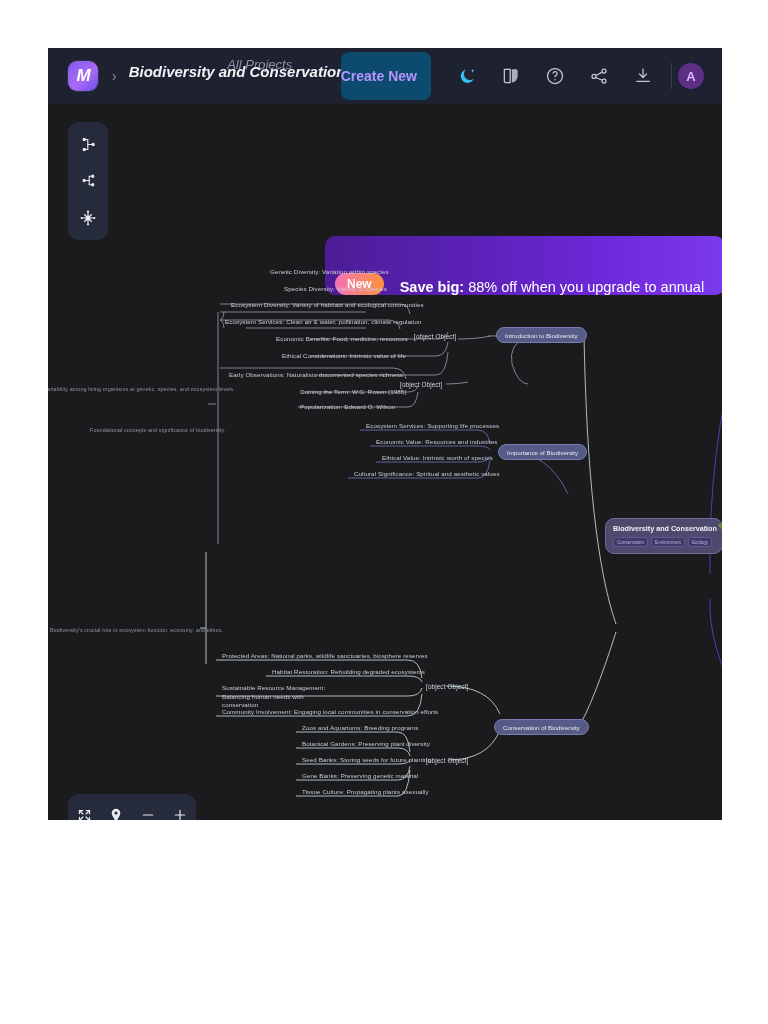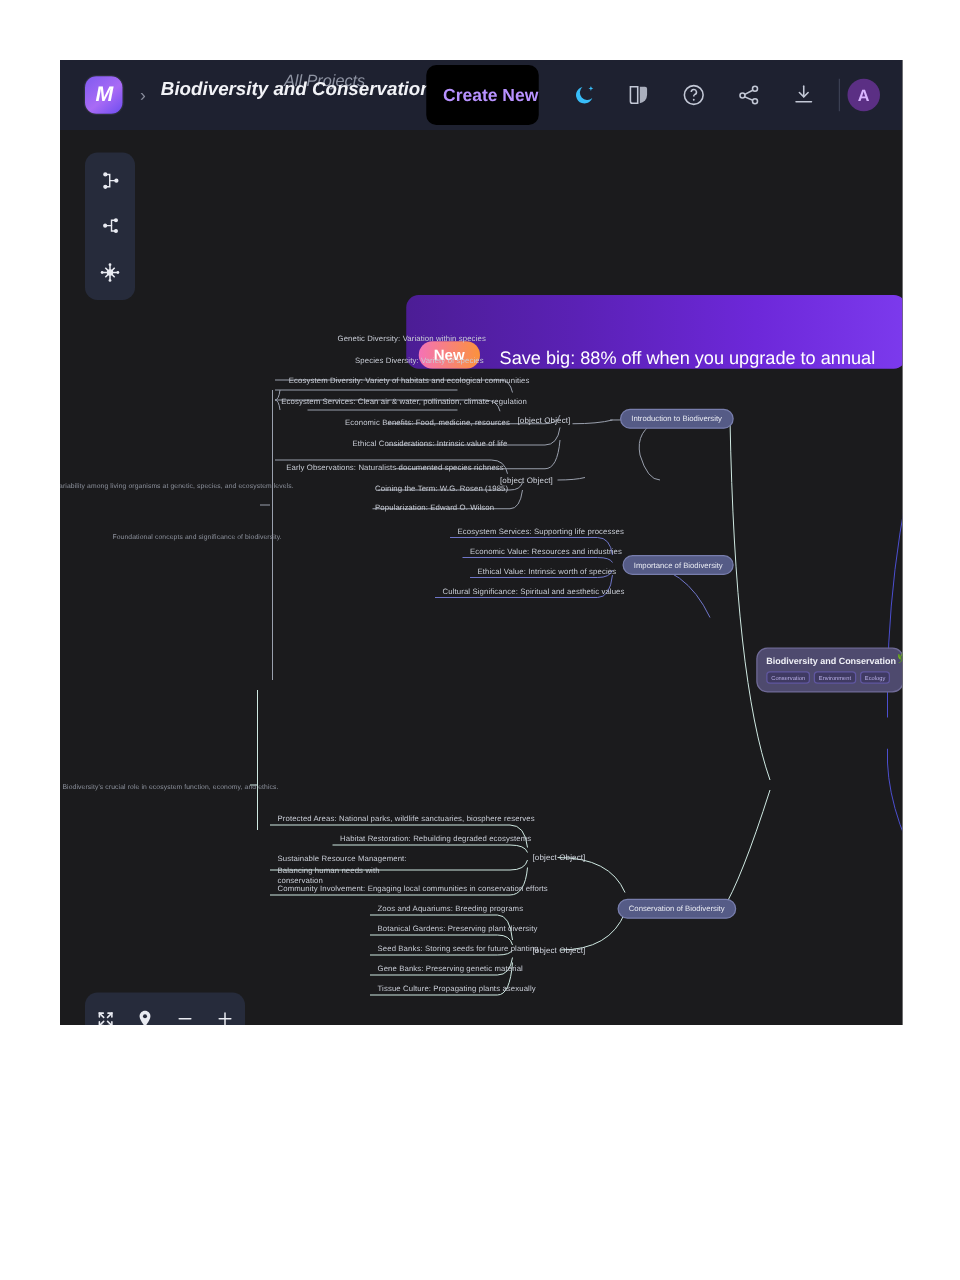--- a/index.html
+++ b/index.html
@@ -12,22 +12,22 @@
   .header{position:absolute;left:0;top:0;width:674px;height:56px;background:#1e2130;display:flex;align-items:center;}
   .logo{width:30px;height:30px;margin-left:20px;border-radius:9px;
         background:linear-gradient(140deg,#7f5bf0 0%,#a96bf5 55%,#6c4cf0 100%);
         display:flex;align-items:center;justify-content:center;
         font-style:italic;font-weight:bold;color:#fff;font-size:17px;letter-spacing:-1px;
         box-shadow:0 0 0 1px rgba(255,255,255,.07);}
   .chev{margin-left:14px;color:#8b8f9e;font-size:14px;}
   .crumbwrap{position:relative;margin-left:12px;width:230px;height:56px;font-style:italic;}
   .crumb-all{position:absolute;left:86px;top:9px;width:90px;text-align:center;color:#8f94a3;font-size:13px;line-height:16px;}
   .crumb-title{position:absolute;left:0px;top:15px;color:#f2f3f7;font-size:15px;font-weight:bold;white-space:nowrap;}
-  .createbtn{position:relative;width:90px;height:48px;border-radius:8px;background:#000000;
-             display:flex;align-items:center;justify-content:flex-end;margin-left:-18px;}
+  .createbtn{position:relative;width:90px;height:48px;border-radius:8px;background:#0c4a6e;
+             display:flex;align-items:center;justify-content:flex-start;margin-left:-18px;}
   .createbtn span{color:#b892ff;font-size:14px;font-weight:bold;text-align:center;line-height:19px;}
   .hicons{display:flex;align-items:center;margin-left:auto;margin-right:8px;gap:0px;}
   .hicon{width:44px;height:56px;display:flex;align-items:center;justify-content:center;}
   .hsep{width:1px;height:26px;background:#3a3f52;margin:0 6px;}
   .avatar{width:26px;height:26px;border-radius:50%;background:#5b2f84;color:#d9b6ff;
           font-size:13px;font-weight:bold;display:flex;align-items:center;justify-content:center;margin-right:10px;}
 
   
   .canvas{position:absolute;left:0;top:56px;width:674px;height:716px;background:#1b1b1d;overflow:hidden;}
 
@@ -41,21 +41,21 @@
              display:flex;align-items:center;justify-content:space-around;}
   .bbtn{width:26px;height:26px;display:flex;align-items:center;justify-content:center;color:#e7e9f0;font-size:18px;}
 
   
   .banner{position:absolute;left:277px;top:132px;width:400px;height:59px;border-radius:10px;
           background:linear-gradient(90deg,#4c1d95 0%,#5b21b6 35%,#6d28d9 70%,#7c3aed 100%);
           display:flex;align-items:flex-end;padding-left:10px;box-sizing:border-box;overflow:hidden;}
   .newpill{background:linear-gradient(90deg,#f472b6,#fb923c);color:#fff;font-size:12px;font-weight:bold;
            border-radius:999px;padding:4px 12px;margin-right:16px;white-space:nowrap;}
   .bannertxt{color:#fff;font-size:14.5px;white-space:nowrap;}
-  .bannertxt b{font-weight:normal;}
+  .bannertxt b{font-weight:bold;}
 
   
   .nd{position:absolute;color:#c9cdd6;font-size:6.2px;line-height:8.5px;white-space:nowrap;letter-spacing:.1px;}
   .nd.wrap{white-space:normal;width:112px;}
   .nd.mid{color:#d3d7e0;font-size:6.4px;}
   .nd.faint{color:#8d929d;font-size:5.4px;}
 
   
   .pill{position:absolute;border-radius:999px;background:#4a4f77;border:1px solid #6a70a0;
         color:#e8eaf2;font-size:6.2px;padding:3.5px 8px;white-space:nowrap;}

